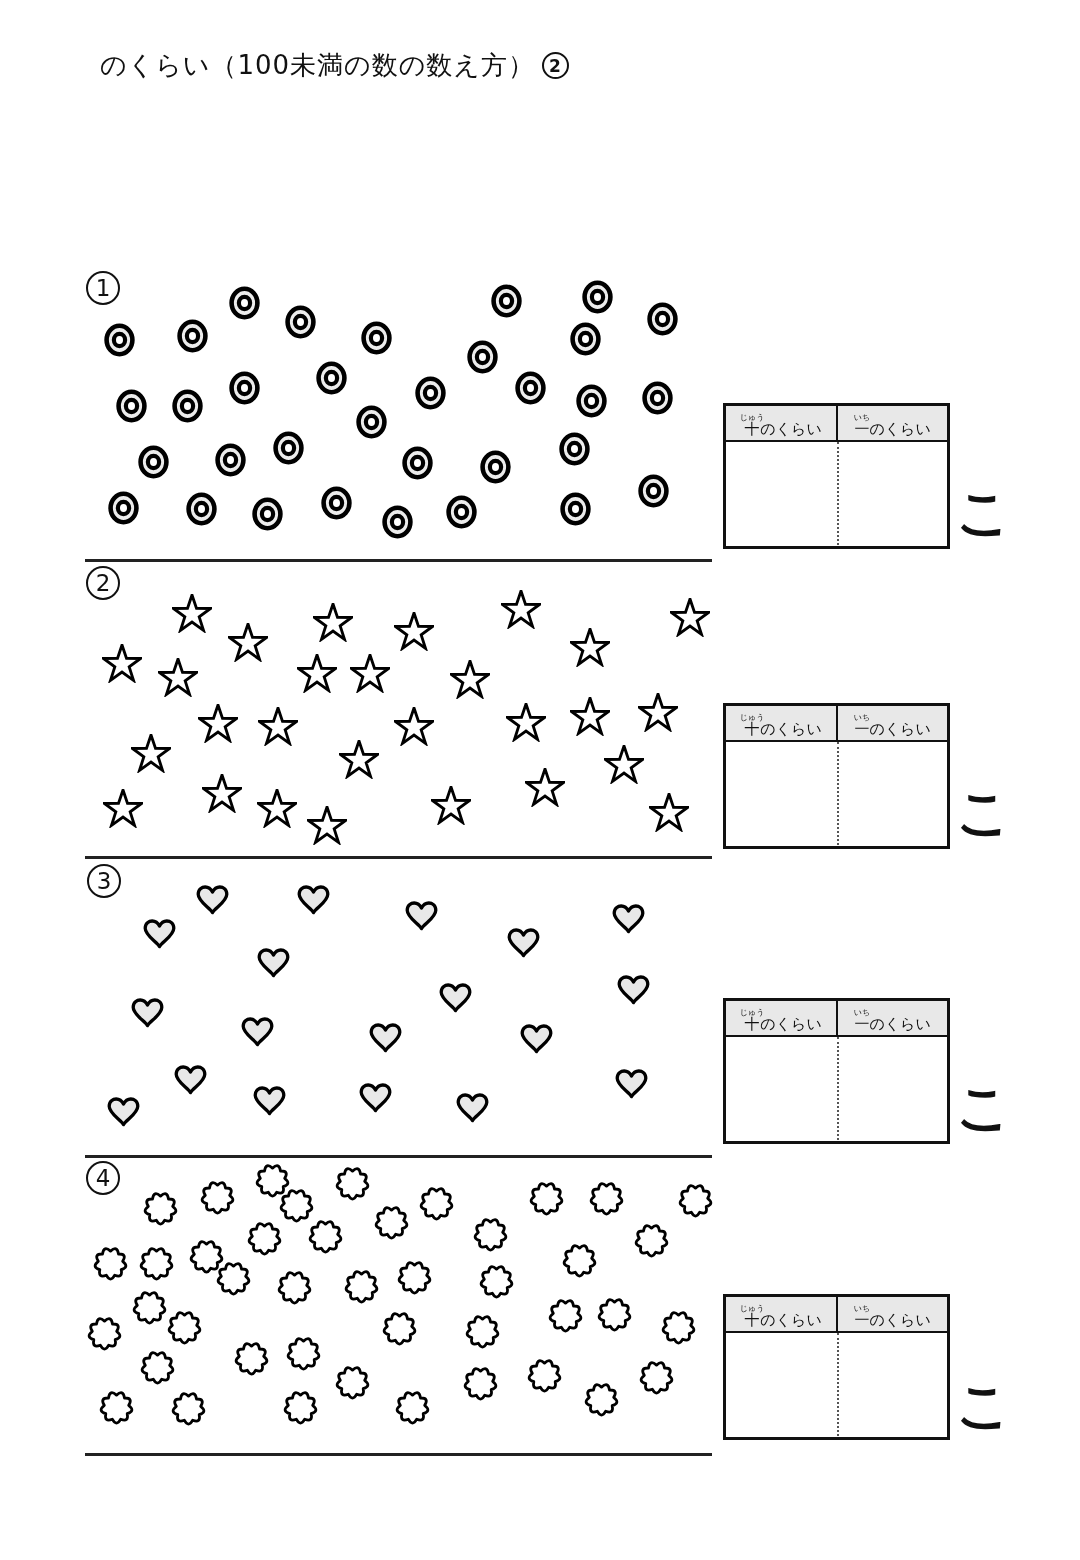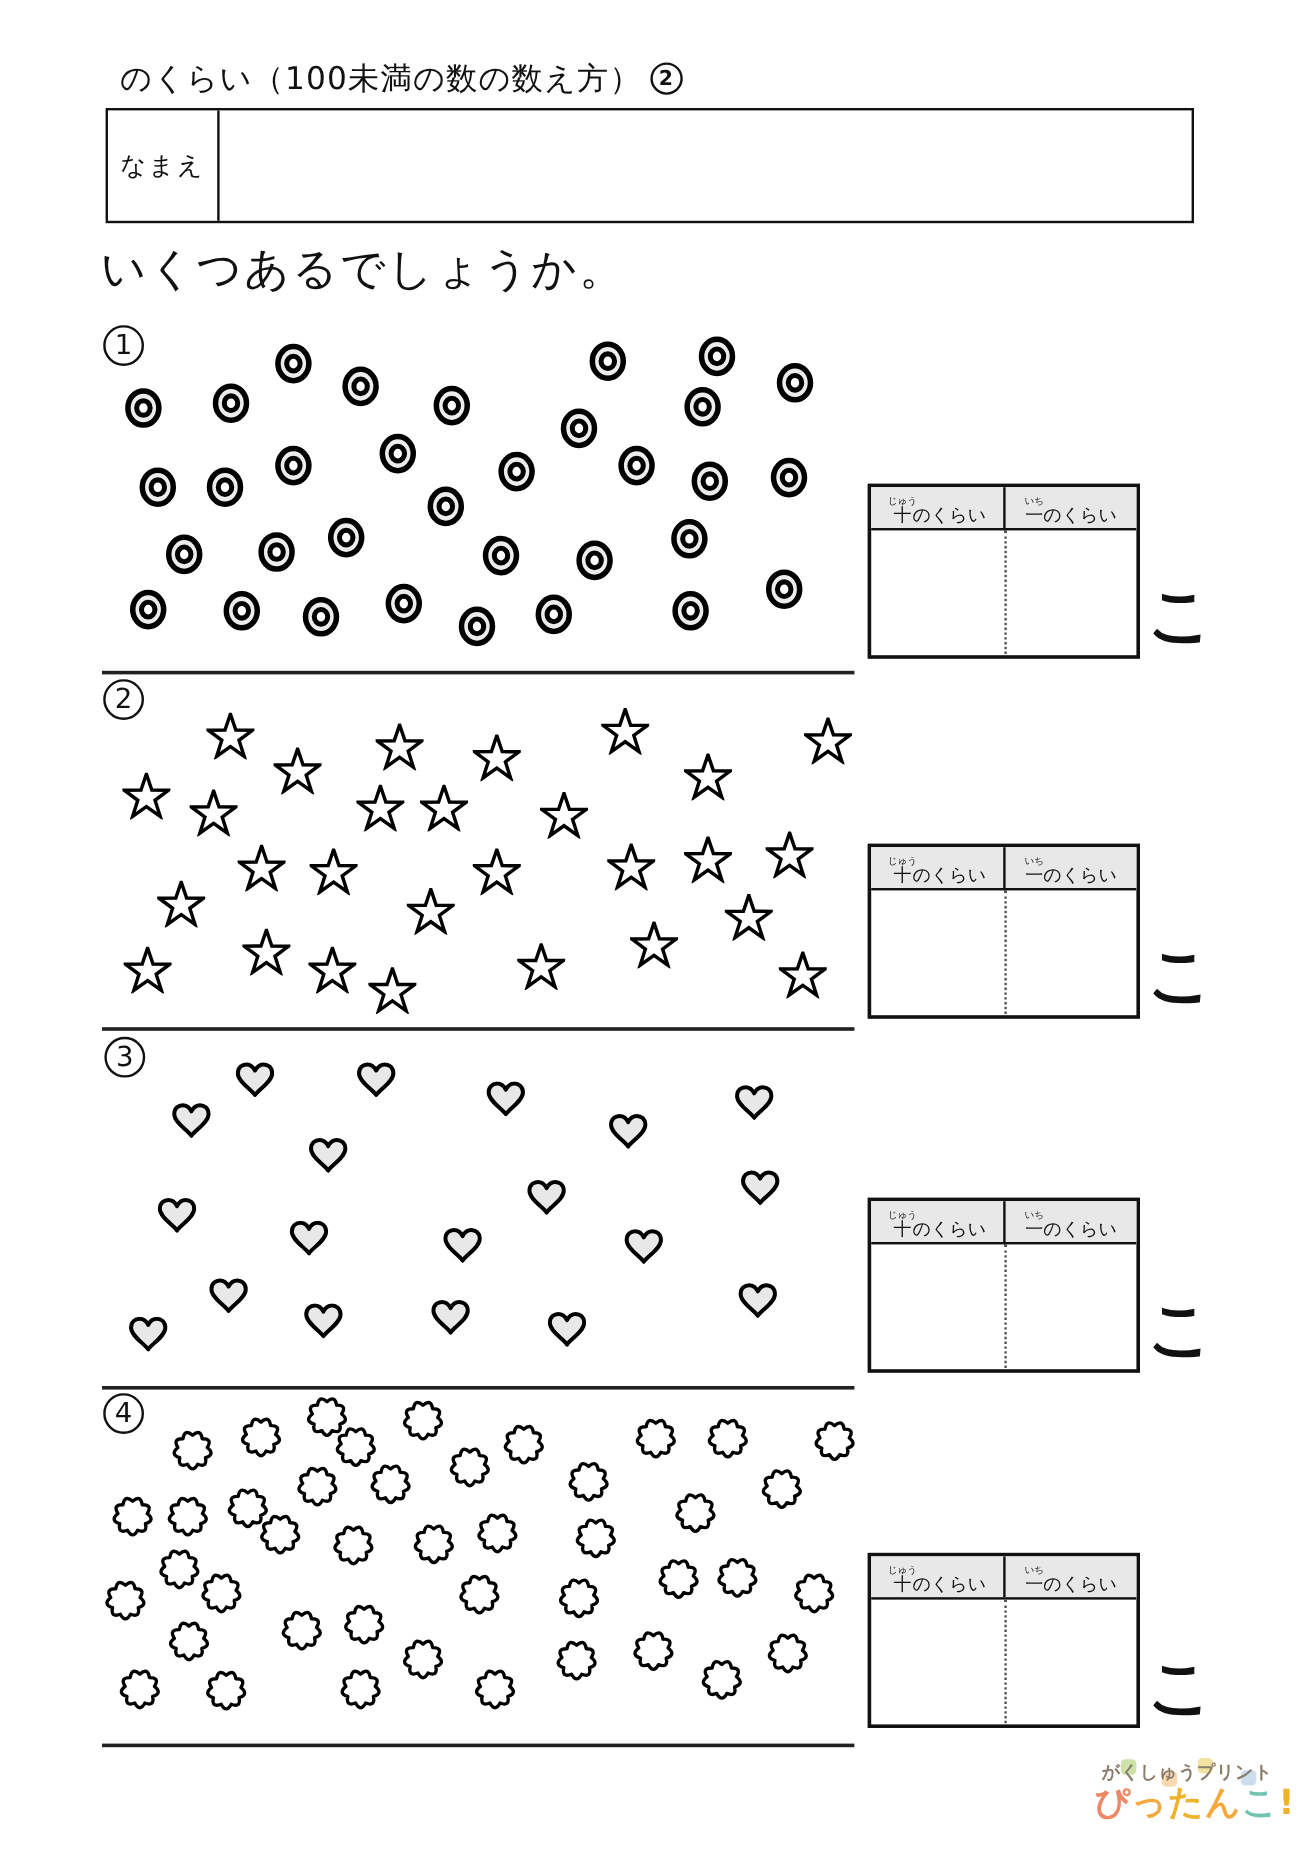--- a/index.html
+++ b/index.html
@@ -52,26 +52,21 @@
 </head>
 <body>
 
 <div class="page">
 
   <div class="abs title-row">
     <span>のくらい（100未満の数の数え方）</span>
     <span class="circle-num">2</span>
   </div>
 
-  <div class="abs name-box">
-    <div class="name-label">なまえ</div>
-    <div class="name-value"></div>
-  </div>
-
-  <div class="abs prompt">いくつあるでしょうか。</div>
+
 
   <div class="abs section-marker" style="left:86px;top:271px;">1</div>
   <div class="abs section-marker" style="left:86px;top:566px;">2</div>
   <div class="abs section-marker" style="left:87px;top:864px;">3</div>
   <div class="abs section-marker" style="left:86px;top:1161px;">4</div>
 
   <div>
       <span class="shape" style="left: 227.5px; top: 285px;"><svg width="33" height="36" viewBox="0 0 33 36">
           <ellipse cx="16.5" cy="18" rx="12.9" ry="14.2" fill="#ececec" stroke="#000000" stroke-width="4.6"></ellipse>
           <ellipse cx="16.5" cy="18" rx="5.6" ry="6.1" fill="#fff" stroke="#000000" stroke-width="4.2"></ellipse>
@@ -546,24 +541,14 @@
       <div class="pv-div"></div>
       <div class="wcell"></div>
     </div>
   </div>
 
   <div class="abs counter" style="left:956px;top:486px;">こ</div>
   <div class="abs counter" style="left:956px;top:786px;">こ</div>
   <div class="abs counter" style="left:956px;top:1081px;">こ</div>
   <div class="abs counter" style="left:956px;top:1379px;">こ</div>
 
-  <div class="abs logo">
-    <div class="logo-line1">
-      <i class="logo-block" style="left: 16px; top: -3px; background: rgb(205, 226, 169);"></i>
-      <i class="logo-block" style="left: 50px; top: 7px; background: rgb(248, 217, 176);"></i>
-      <i class="logo-block" style="left: 80px; top: -4px; background: rgb(242, 227, 162);"></i>
-      <i class="logo-block" style="left: 116px; top: 6px; background: rgb(204, 222, 238);"></i>
-      <span class="txt" style="color: rgb(139, 125, 108);">がくしゅうプリント</span>
-    </div>
-    <div class="logo-line2"><span style="color: rgb(238, 136, 102);">ぴ</span><span style="color: rgb(245, 169, 60);">っ</span><span style="color: rgb(239, 179, 42);">た</span><span style="color: rgb(245, 169, 60);">ん</span><span style="color: rgb(114, 195, 177);">こ</span><span style="color: rgb(239, 179, 42);">!</span></div>
-  </div>
 
 </div>
 
 </body></html>

